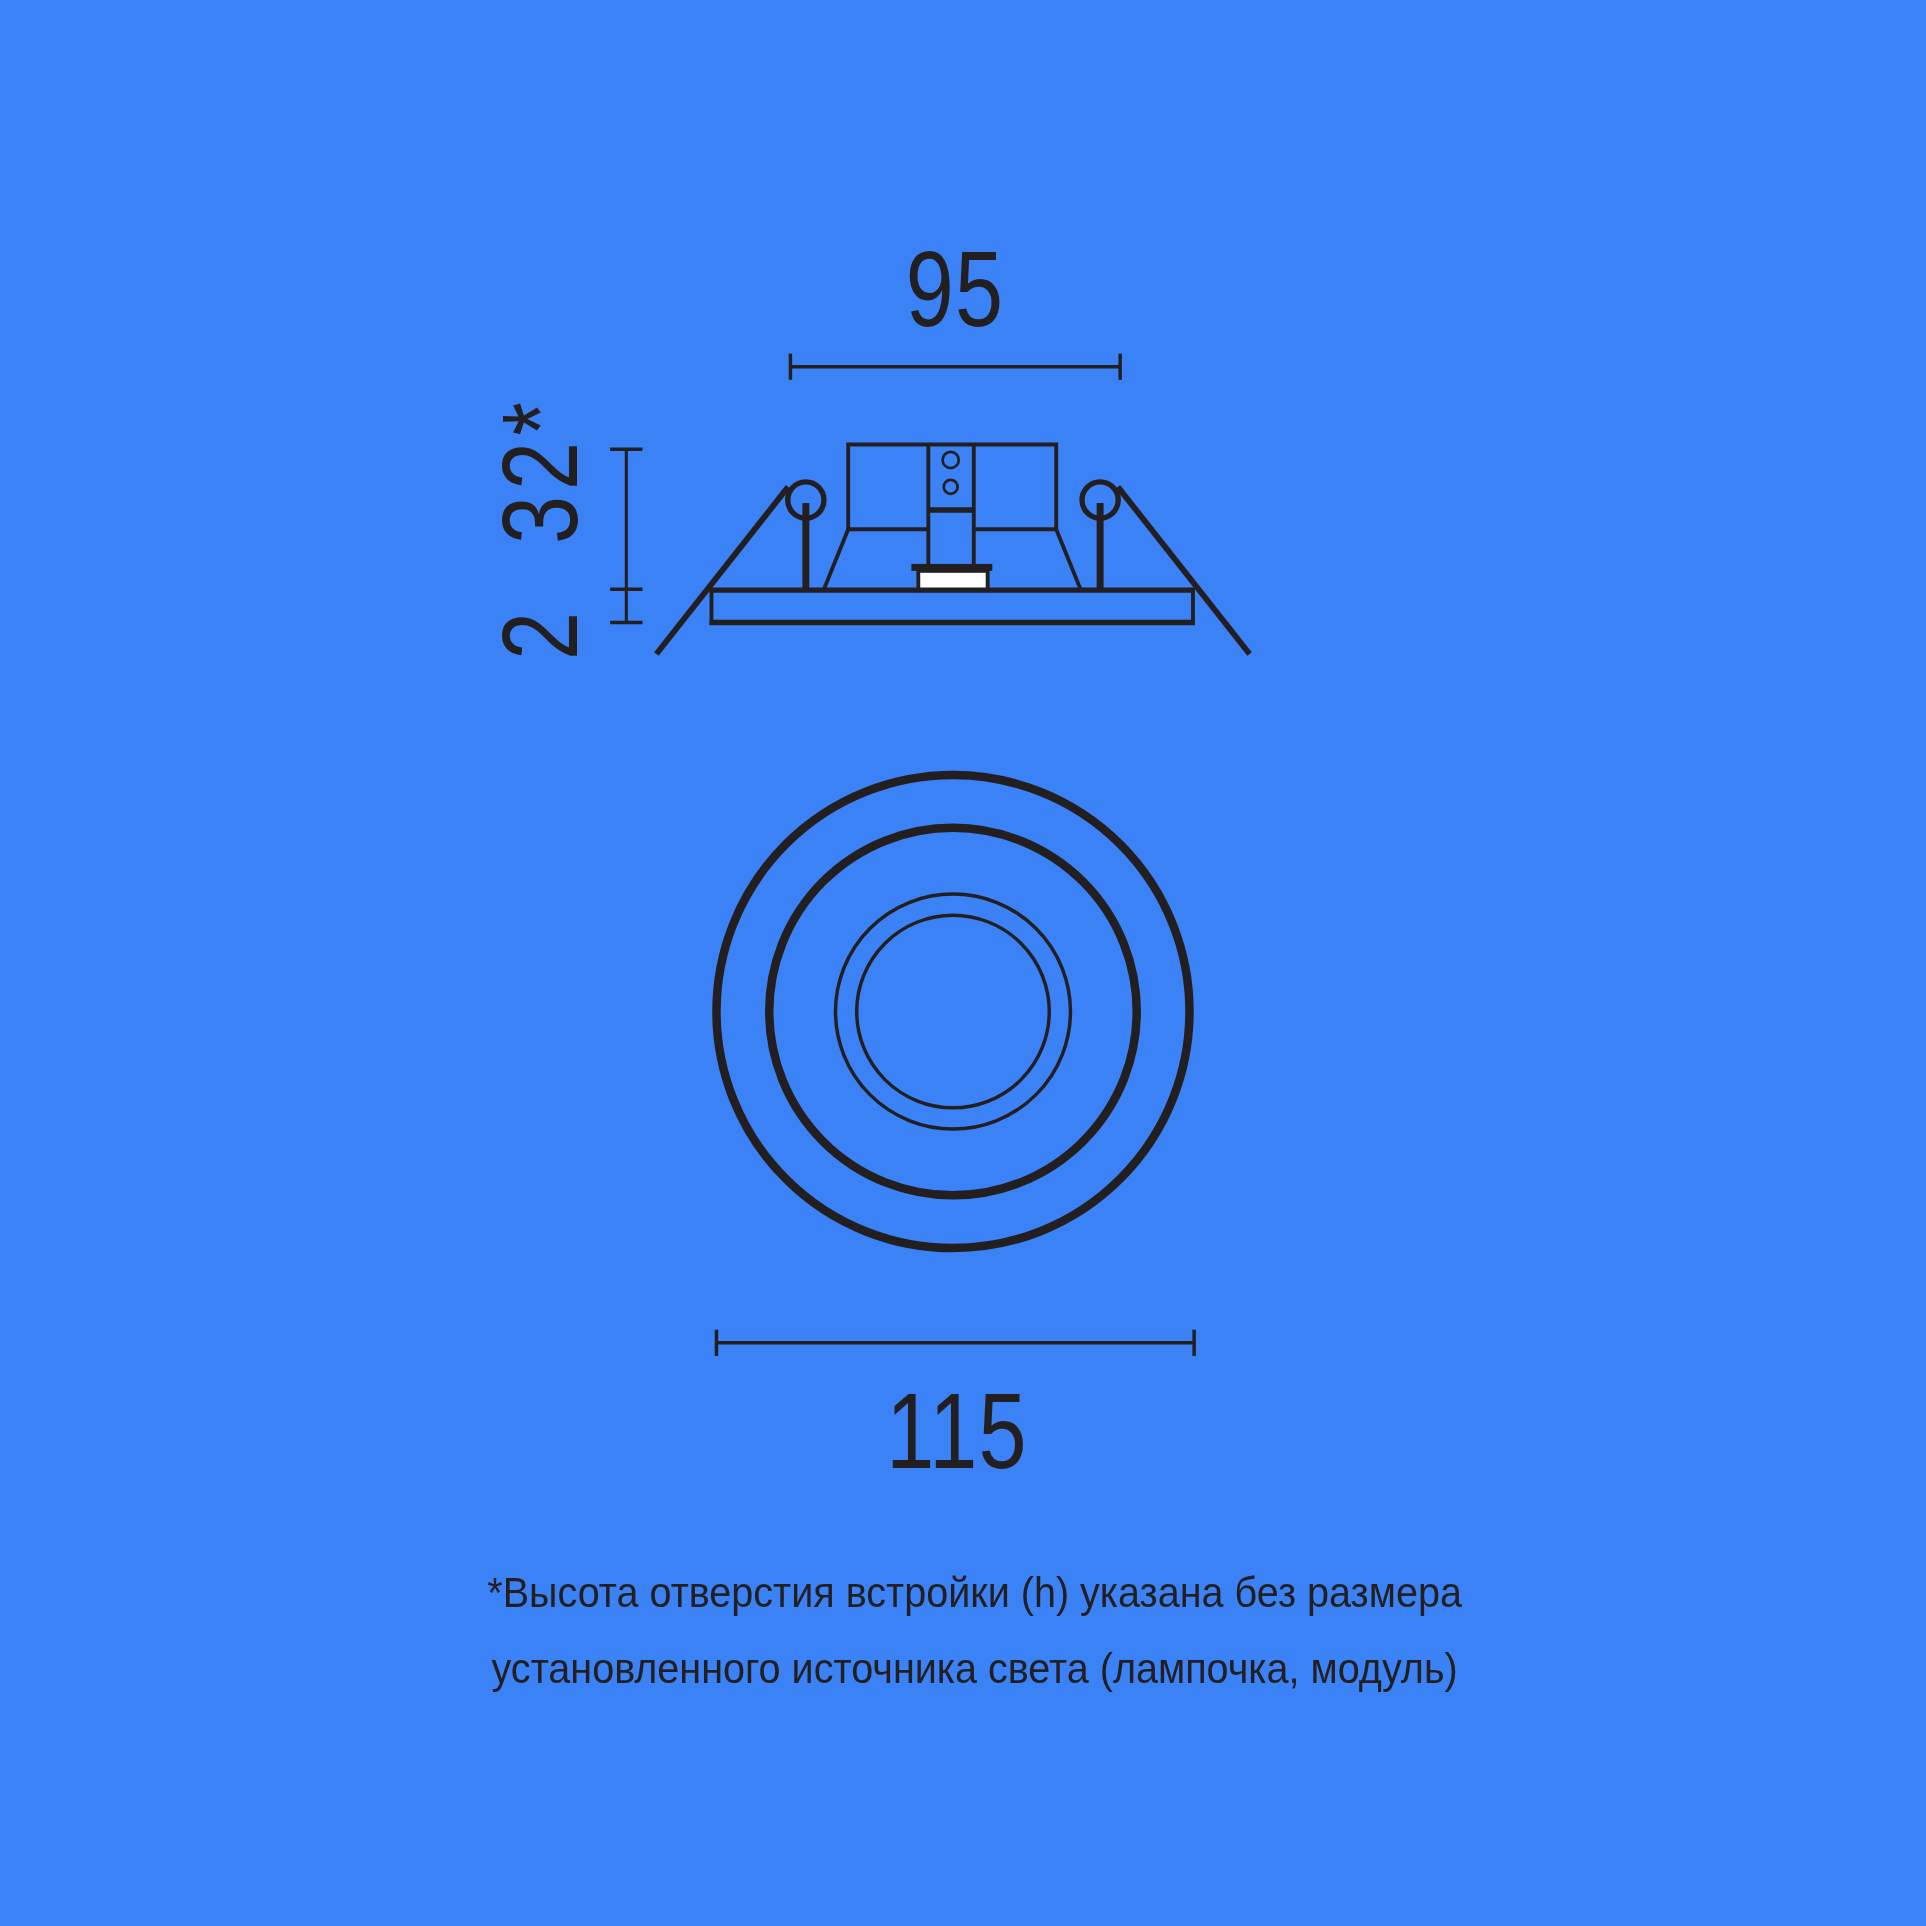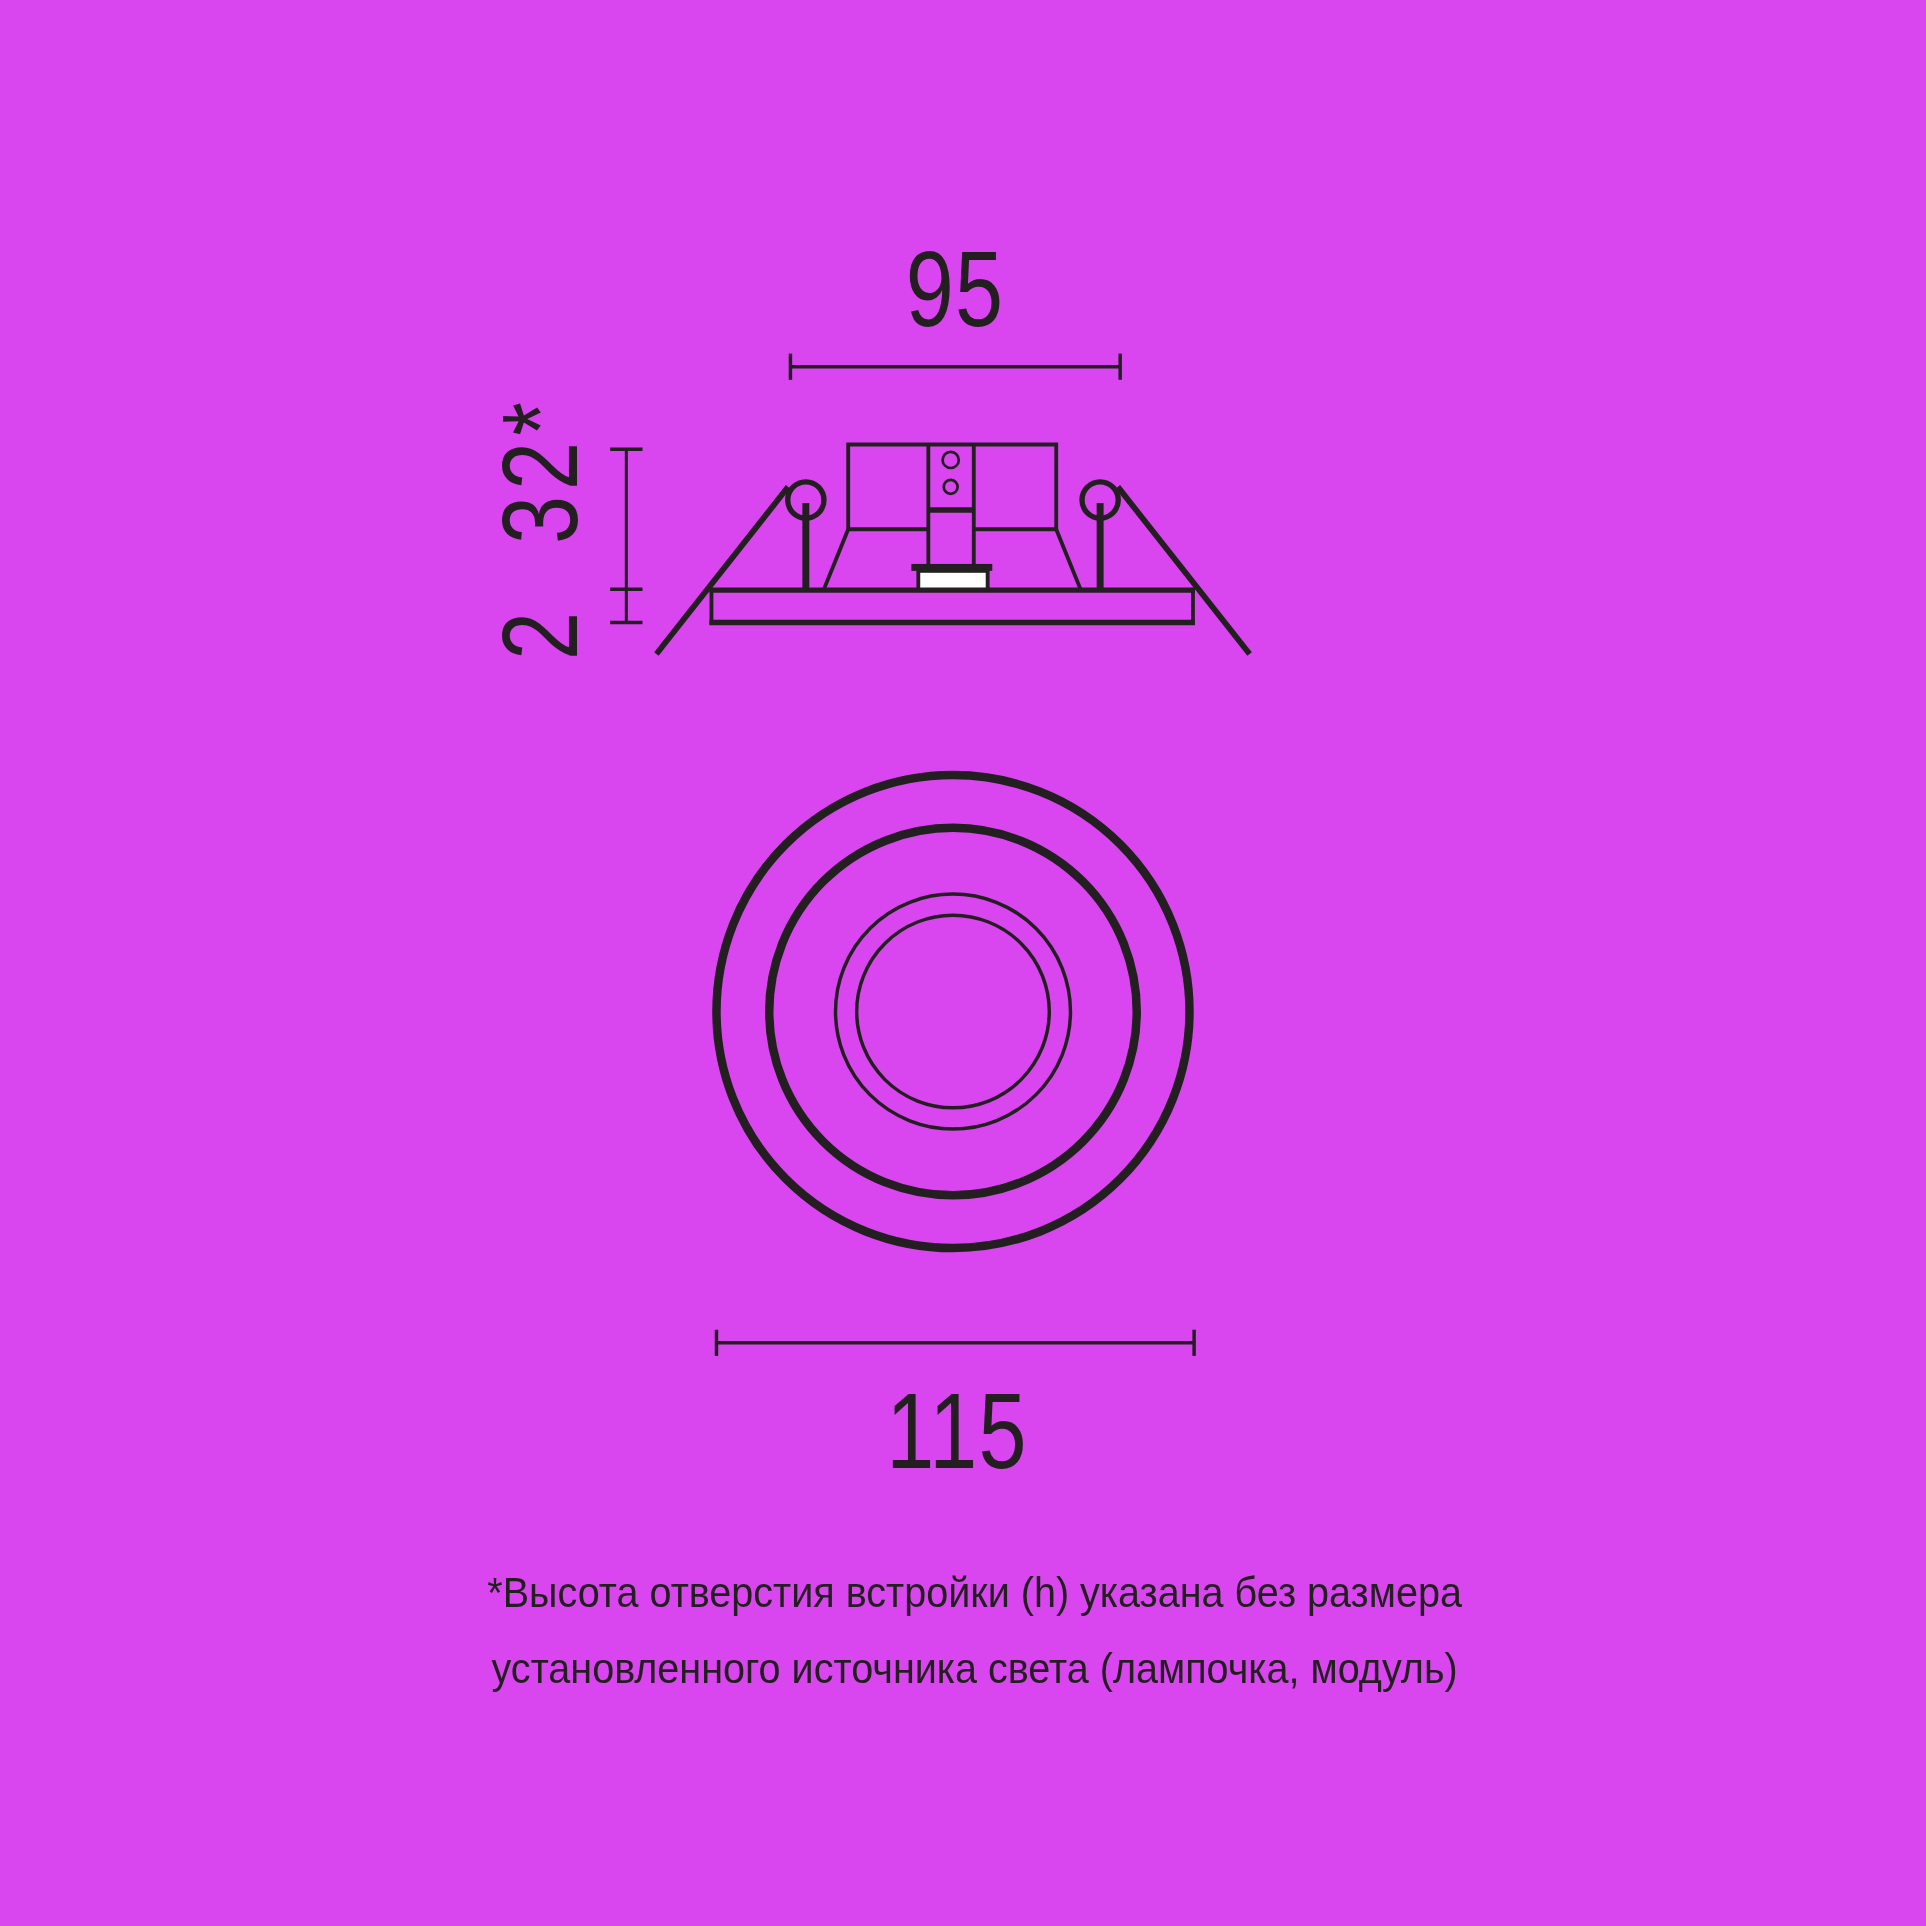--- a/index.html
+++ b/index.html
@@ -1,19 +1,19 @@
 <!DOCTYPE html>
 <html style="font-size:12.3px"><head>
 <meta charset="utf-8">
 <style>
   html,body{margin:0;padding:0;background:#ffffff;}
   .canvas{
     position:relative;
     width:1926px;height:1926px;
-    background:#d946ef;
+    background:#3b82f6;
     overflow:hidden;
     font-family:"Liberation Sans",sans-serif;
   }
   .drawing{position:absolute;left:0;top:0;}
   .label{
     position:absolute;
     color:#231f20;
     white-space:nowrap;
     font-family:"Liberation Sans",sans-serif;
   }

